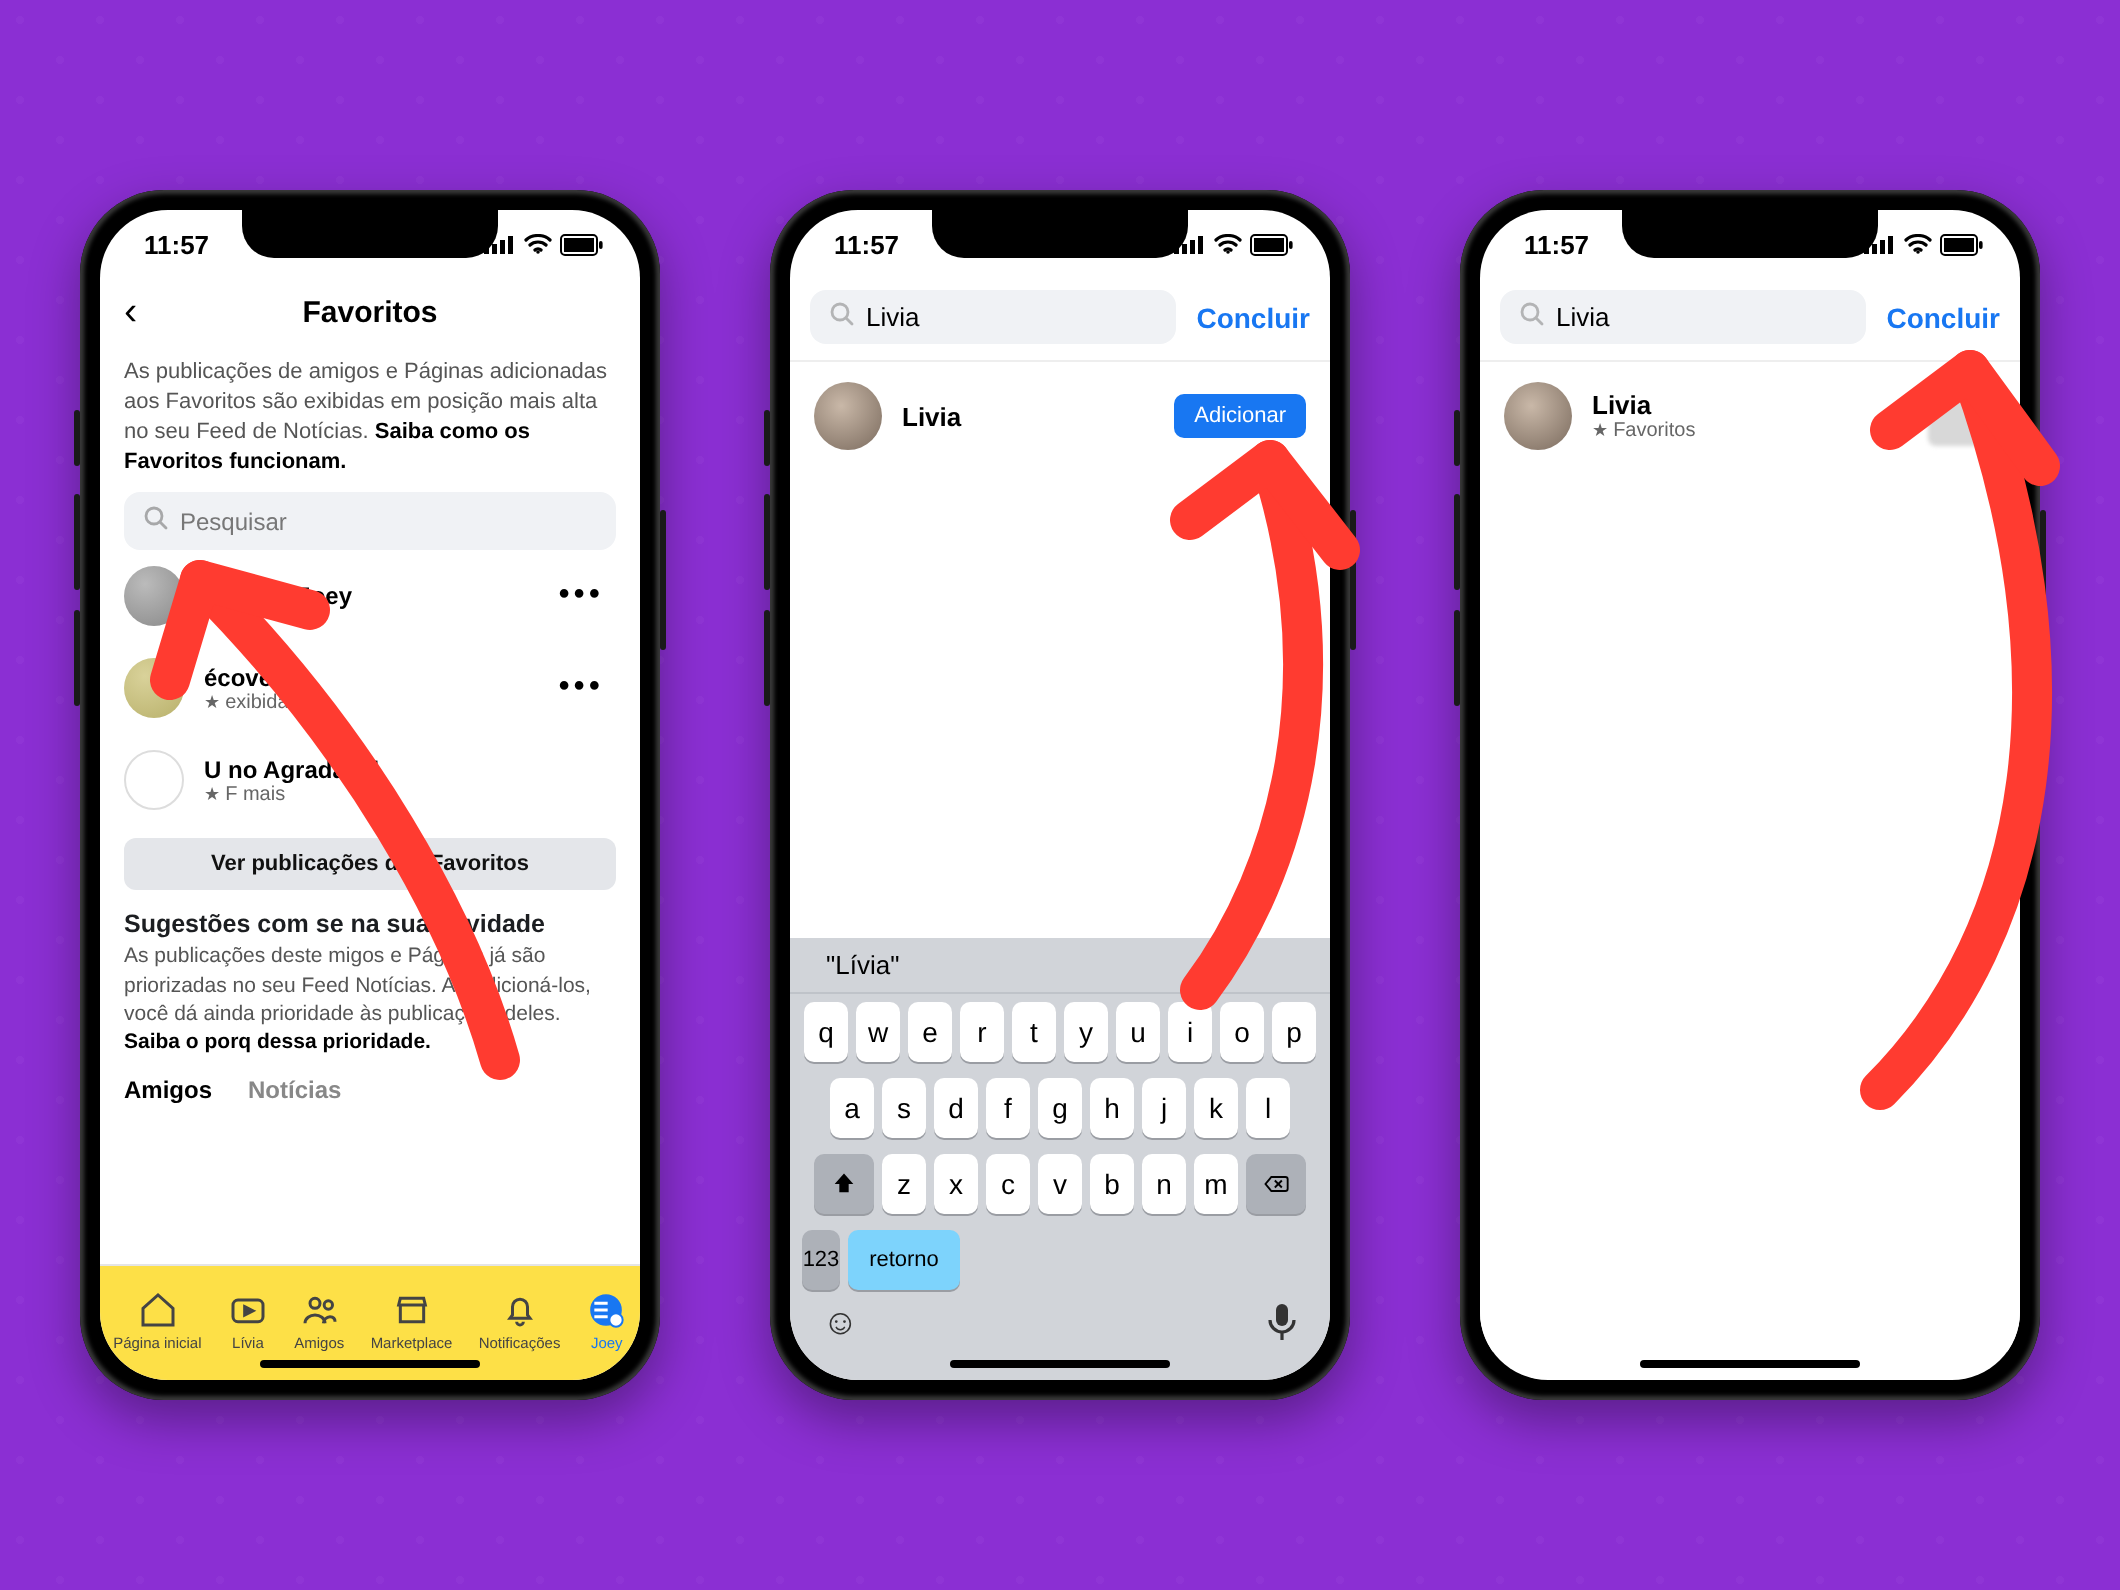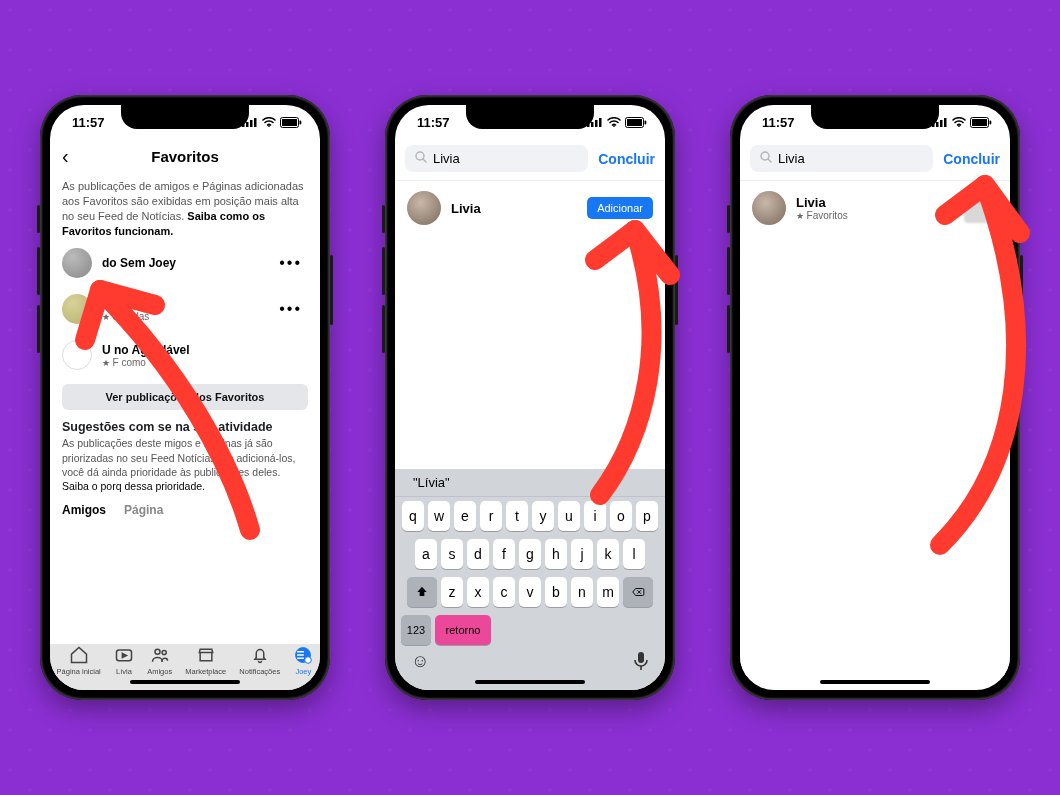--- a/index.html
+++ b/index.html
@@ -124,29 +124,29 @@
     background:#e4e6ea;
     border-radius:6px;
     text-align:center;
     padding:7px;
     font-size:11px;
     font-weight:600;
     color:#111;
   }
   .p1-sug-title { font-size:12.5px; font-weight:700; margin-bottom:2px;}
   .p1-sug-desc { font-size:10.5px; color:#555; line-height:1.35;}
-  .p1-sug-desc b { color:#000; font-weight:400;}
+  .p1-sug-desc b { color:#000; font-weight:700;}
   .p1-tabs { display:flex; gap:18px; margin-top:10px; font-size:12px; font-weight:700;}
   .p1-tabs .tab.inactive { color:#888; font-weight:600;}
   .p1-tabs .tab.active { color:#000; position:relative;}
   .p1-tabbar {
     position:absolute; bottom:0; left:0; right:0;
     border-top:1px solid #e5e5e5;
-    padding:0 0 14px 0;
-    background:#e5e5e5;
+    padding:12px 0 14px 0;
+    background:#fde047;
   }
   .p1-tabbar-row { display:flex; justify-content:space-around; align-items:flex-end;}
   .tabitem { display:flex; flex-direction:column; align-items:center; color:#444; font-size:7.5px; gap:2px;}
   .tabitem svg { width:20px; height:20px; }
   .tabitem.active { color:#1877f2; }
   .tabitem.active svg { stroke:#1877f2; fill:#1877f2;}
 
   
   .search-header {
     display:flex; align-items:center;
@@ -203,23 +203,23 @@
     border-radius:5px;
     box-shadow:0 1px 0 #9a9da3;
     width:22px; height:30px;
     display:flex; align-items:center; justify-content:center;
     font-size:14px; color:#000;
   }
   .kb-row.row2 { padding:0 12px;}
   .key.wide { width:30px; background:#adb1b8;}
   .key.wide svg { width:14px; height:14px;}
   .kb-bottom { display:flex; gap:4px; padding:0 3px; align-items:stretch;}
-  .key.k123 { width:30px; background:#adb1b8; font-size:11px;}
+  .key.k123 { width:19px; background:#adb1b8; font-size:11px;}
   .key.space { flex:1; background:#fff; font-size:10px; color:#888; justify-content:flex-end; padding-right:6px;}
-  .key.return { width:56px; background:#ec4899; font-size:11px;}
+  .key.return { width:56px; background:#7dd3fc; font-size:11px;}
   .kb-foot { display:flex; justify-content:space-between; padding:6px 16px 0 16px; font-size:18px; color:#333;}
 
   
   .grey-blur {
     width:34px; height:30px;
     background:#d8d8d8;
     border-radius:4px;
     filter:blur(1px);
   }
   .veil {
@@ -286,55 +286,64 @@
       <div class="p1-nav">
         <span class="back">‹</span>
         <span class="title">Favoritos</span>
       </div>
 
       <div class="p1-body">
         <div class="p1-desc">
           <span>As publicações de amigos e Páginas adicionadas aos Favoritos são exibidas em posição mais alta no seu Feed de Notícias.</span>
           <b>Saiba como os Favoritos funcionam.</b>
         </div>
+        <div class="p1-search">
+          <span class="mag">
+            <svg width="12" height="12" viewBox="0 0 12 12">
+                <circle cx="5" cy="5" r="4" stroke="#777" fill="none" stroke-width="1.4"></circle>
+                <line x1="8" y1="8" x2="11" y2="11" stroke="#777" stroke-width="1.4" stroke-linecap="round"></line>
+              </svg>
+          </span>
+          <span>Pesquisar</span>
+        </div>
 
         <div class="fav-row">
           <div class="fav-avatar"></div>
           <div class="fav-text">
             <div class="name">do Sem Joey</div>
           </div>
           <div class="fav-more">•••</div>
         </div>
         <div class="fav-row">
           <div class="fav-avatar green"></div>
           <div class="fav-text">
             <div class="name">écovers</div>
             <div class="sub">exibidas</div>
           </div>
           <div class="fav-more">•••</div>
         </div>
         <div class="fav-row">
           <div class="fav-avatar white"></div>
           <div class="fav-text">
             <div class="name">U    no Agradável</div>
-            <div class="sub">F   como</div>
+            <div class="sub">F   mais</div>
           </div>
         </div>
 
         <div class="p1-viewposts">Ver publicações dos Favoritos</div>
 
         <div class="p1-sug-title">Sugestões com     se na sua atividade</div>
         <div class="p1-sug-desc">
           <span>As publicações deste    migos e Páginas já são priorizadas no seu Feed    Notícias. Ao adicioná-los, você dá ainda      prioridade às publicações deles. </span>
           <b>Saiba o porq    dessa prioridade.</b>
         </div>
 
         <div class="p1-tabs">
           <span class="tab active">Amigos</span>
-          <span class="tab inactive">Página</span>
+          <span class="tab inactive">Notícias</span>
         </div>
       </div>
 
       <div class="p1-tabbar">
         <div class="p1-tabbar-row">
           <div class="tabitem">
             <svg viewBox="0 0 24 24" fill="none" stroke="#444" stroke-width="1.8">
                 <path d="M3 11 L12 3 L21 11 V21 H3 Z"></path>
               </svg>
             <span>Página inicial</span>

